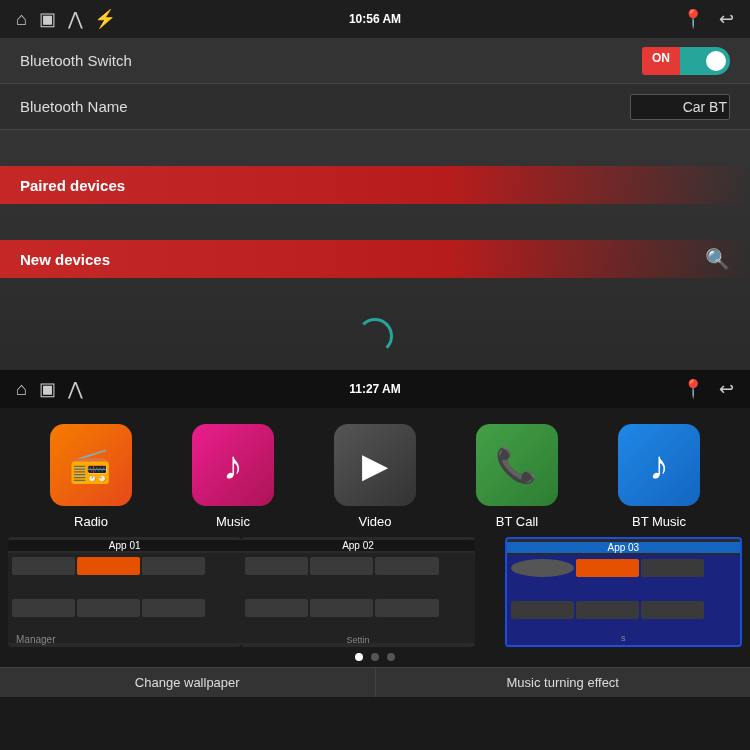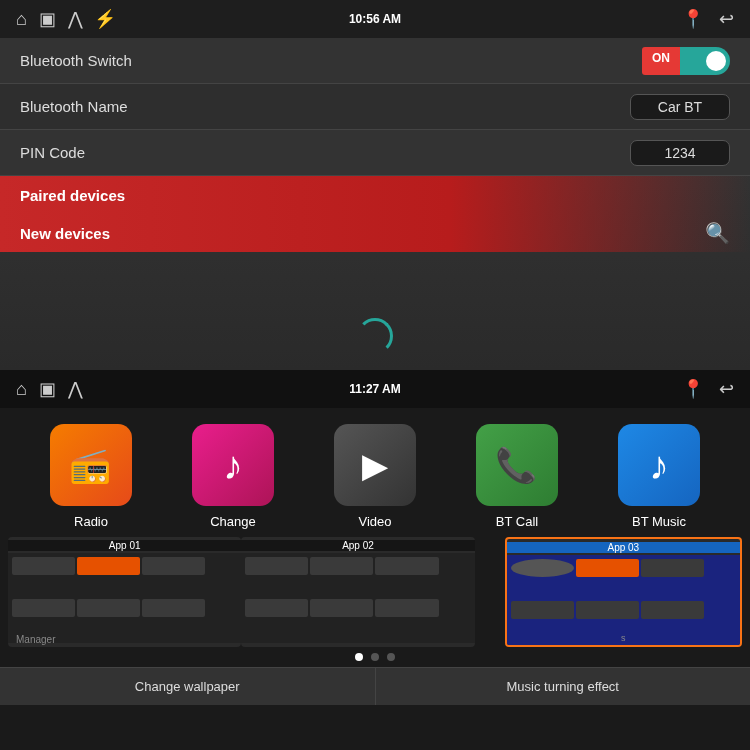--- a/index.html
+++ b/index.html
@@ -75,22 +75,22 @@
       color: #ddd;
       font-size: 15px;
     }
     .settings-value-box {
       background: #1a1a1a;
       border: 1px solid #555;
       color: #ddd;
       font-size: 14px;
       padding: 4px 2px;
       min-width: 100px;
-      text-align: center;
-      border-radius: 7px;
+      text-align: right;
+      border-radius: 2px;
     }
 
     
     .toggle-switch {
       display: flex;
     }
     .toggle-on {
       background: #e53935;
       color: #fff;
       font-size: 12px;
@@ -117,20 +117,21 @@
       border-radius: 50%;
     }
 
     
     .section-header {
       height: 38px;
       display: flex;
       align-items: center;
       padding: 0 20px;
       background: linear-gradient(90deg, #c62828 0%, #b71c1c 60%, transparent 100%);
+      margin-top: 36px;
     }
     .section-header-text {
       color: #fff;
       font-size: 15px;
       font-weight: bold;
     }
     .section-header-right {
       margin-left: auto;
       color: #ccc;
       font-size: 20px;
@@ -219,21 +220,21 @@
       height: 110px;
     }
     .thumb-item {
       flex: 1;
       background: #2a2a2a;
       border-radius: 4px;
       overflow: hidden;
       position: relative;
     }
     .thumb-item.active {
-      border: 2px solid #f97316;
+      border: 2px solid #1d4ed8;
       margin-left: 30px;
     }
     .thumb-label {
       position: absolute;
       top: 3px;
       left: 0;
       right: 0;
       text-align: center;
       color: #fff;
       font-size: 10px;
@@ -271,21 +272,21 @@
     .dot {
       width: 8px;
       height: 8px;
       border-radius: 50%;
       background: #555;
     }
     .dot.active { background: #fff; }
 
     
     .bottom-bar {
-      height: 38px;
+      height: 30px;
       background: #333;
       display: flex;
       align-items: center;
       border-top: 1px solid #444;
     }
     .bottom-bar-item {
       flex: 1;
       display: flex;
       align-items: center;
       justify-content: center;
@@ -321,24 +322,20 @@
       <div class="toggle-on">ON</div>
       <div class="toggle-teal"></div>
     </div>
   </div>
 
   <div class="settings-row">
     <span class="settings-label">Bluetooth Name</span>
     <div class="settings-value-box">Car BT</div>
   </div>
 
-  <div class="settings-row">
-    <span class="settings-label">PIN Code</span>
-    <div class="settings-value-box">1234</div>
-  </div>
 
   <div class="section-header">
     <span class="section-header-text">Paired devices</span>
   </div>
 
   <div class="section-header">
     <span class="section-header-text">New devices</span>
     <span class="section-header-right">🔍</span>
   </div>
 
@@ -369,21 +366,21 @@
       <div class="app-icon app-icon-radio">
         <span class="app-icon-symbol">📻</span>
       </div>
       <span class="app-label">Radio</span>
     </div>
 
     <div class="app-item">
       <div class="app-icon app-icon-music">
         <span class="app-icon-symbol" style="font-size:40px;">♪</span>
       </div>
-      <span class="app-label">Change</span>
+      <span class="app-label">Music</span>
     </div>
 
     <div class="app-item">
       <div class="app-icon app-icon-video">
         <span class="app-icon-symbol">▶</span>
       </div>
       <span class="app-label">Video</span>
     </div>
 
     <div class="app-item">
@@ -420,20 +417,21 @@
     <div class="thumb-item">
       <div class="thumb-label">App 02</div>
       <div class="thumb-content">
         <div class="thumb-mini-block"></div>
         <div class="thumb-mini-block"></div>
         <div class="thumb-mini-block"></div>
         <div class="thumb-mini-block"></div>
         <div class="thumb-mini-block"></div>
         <div class="thumb-mini-block"></div>
       </div>
+      <div style="position:absolute;bottom:2px;left:0;right:0;text-align:center;color:#888;font-size:9px;">Settin</div>
     </div>
 
     <div class="thumb-item active">
       <div class="thumb-label">App 03</div>
       <div class="thumb-content" style="background:#1a237e;">
         <div class="thumb-mini-block gear"></div>
         <div class="thumb-mini-block orange"></div>
         <div class="thumb-mini-block"></div>
         <div class="thumb-mini-block"></div>
         <div class="thumb-mini-block"></div>

